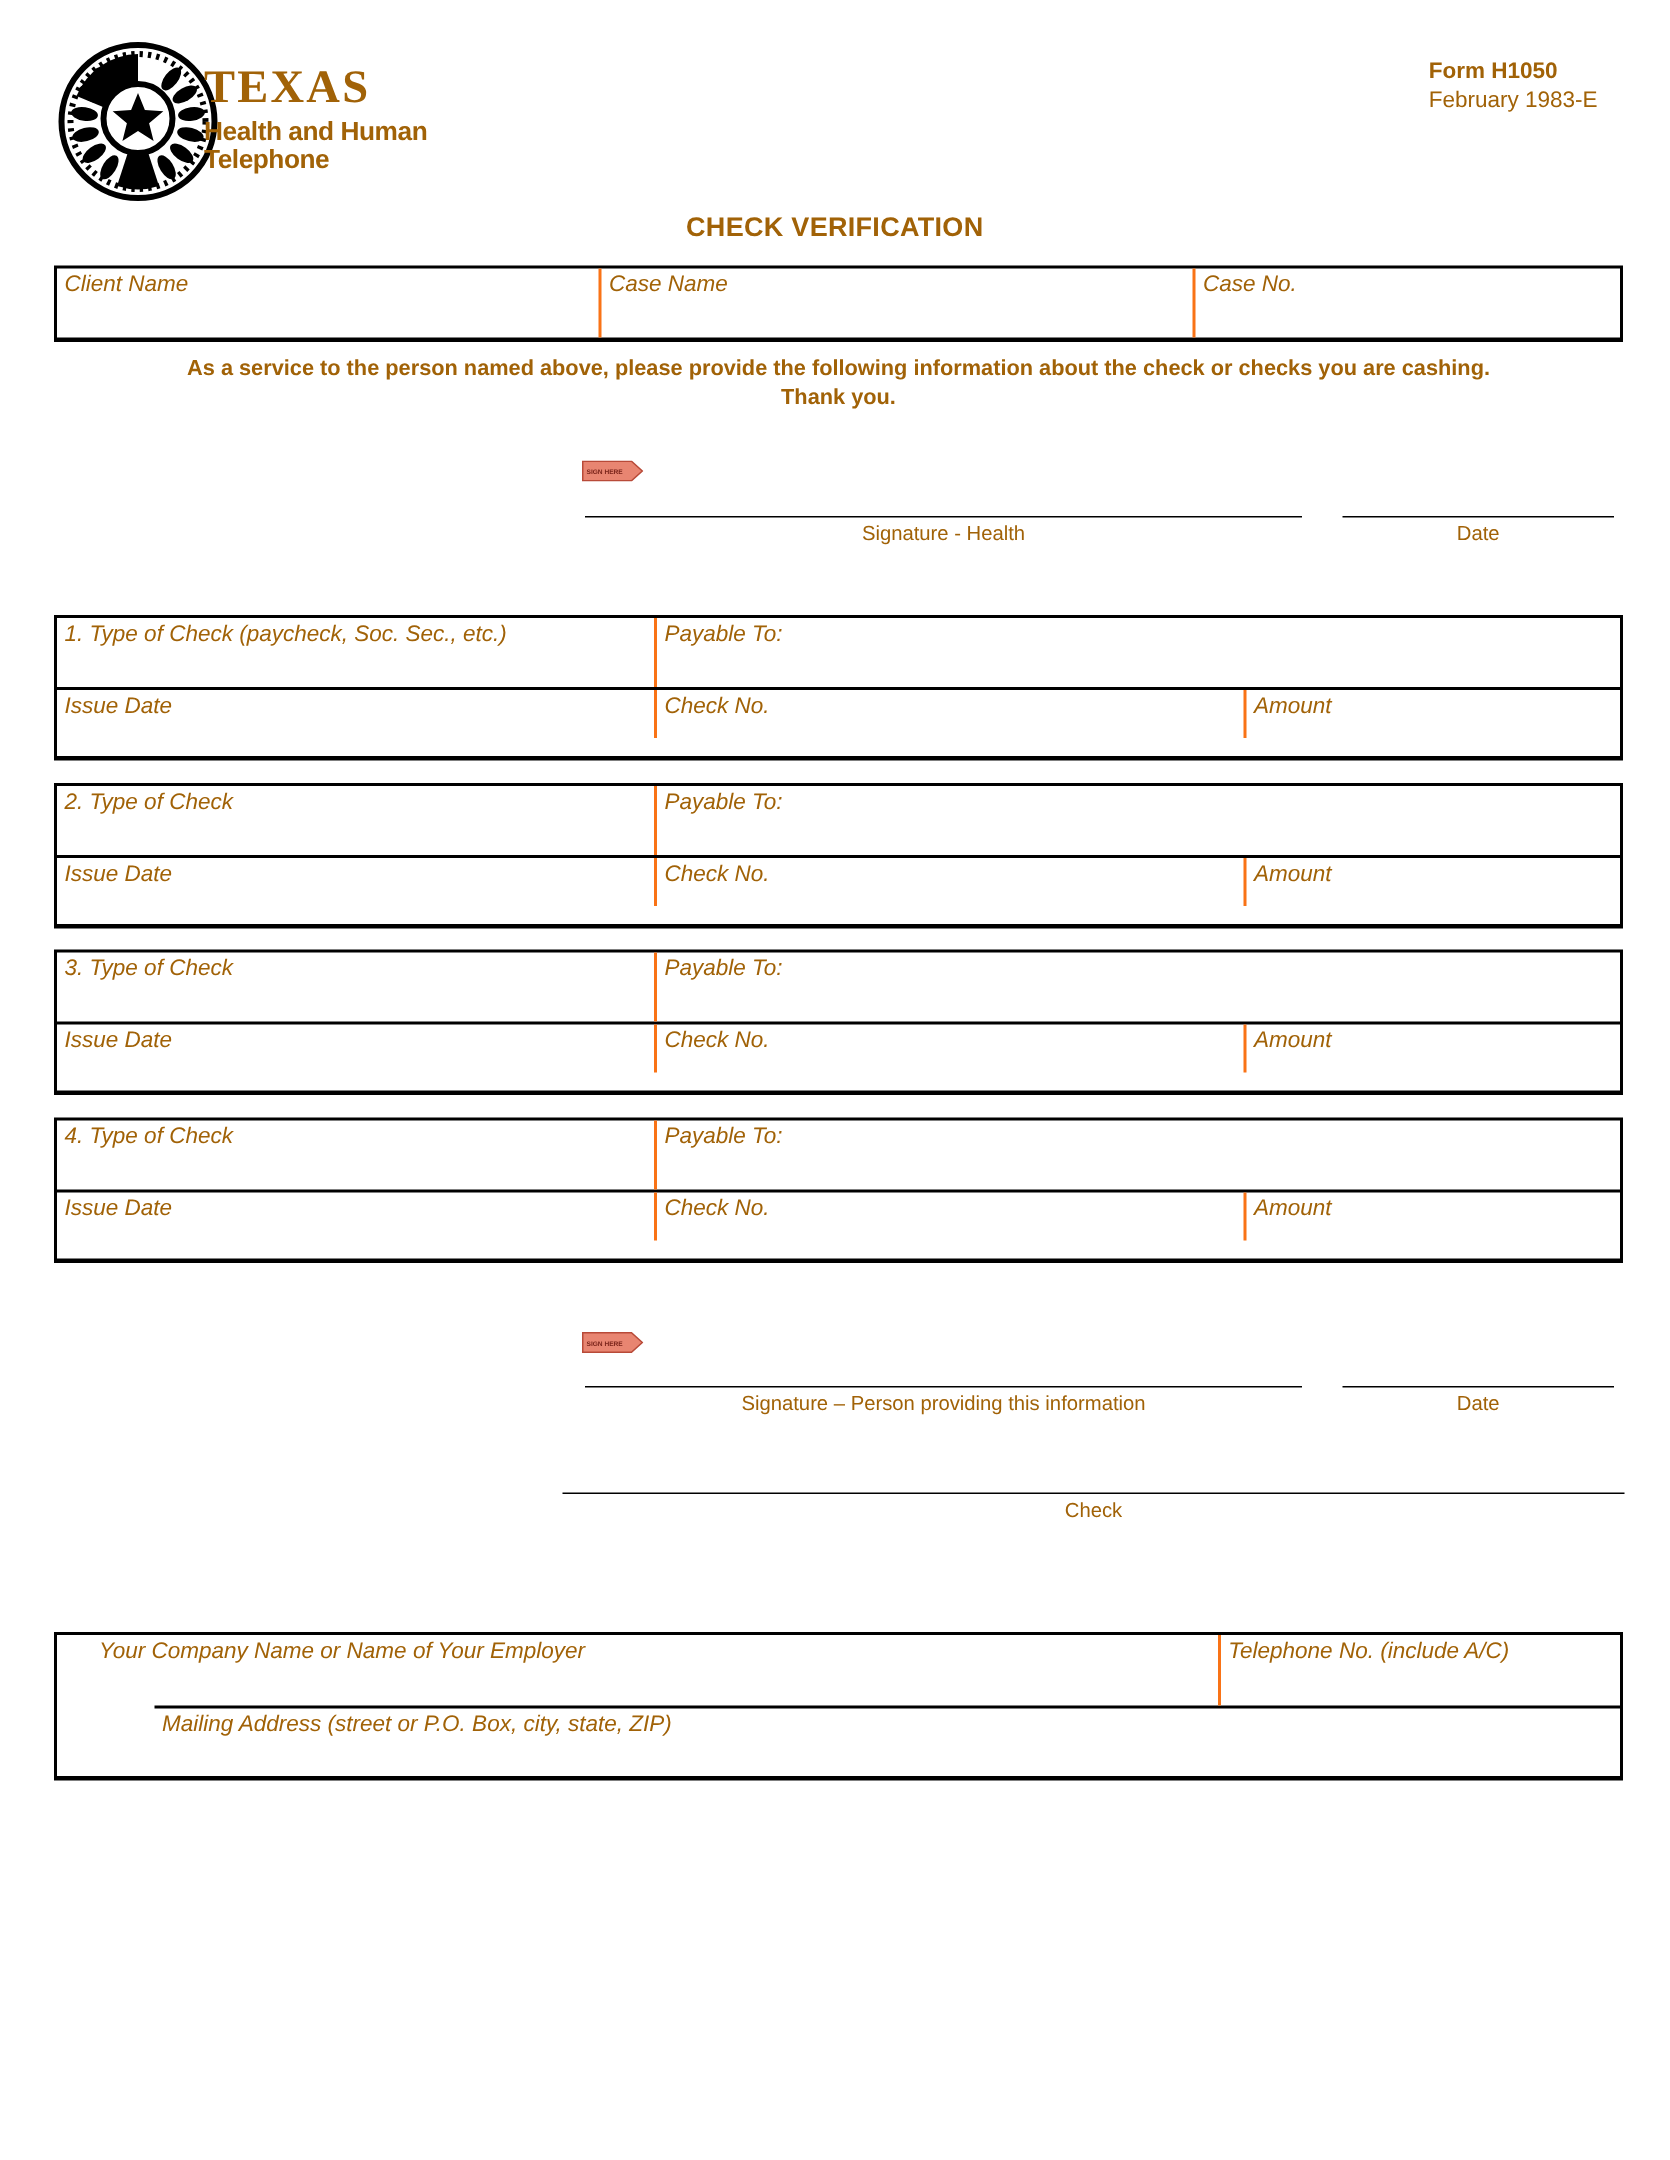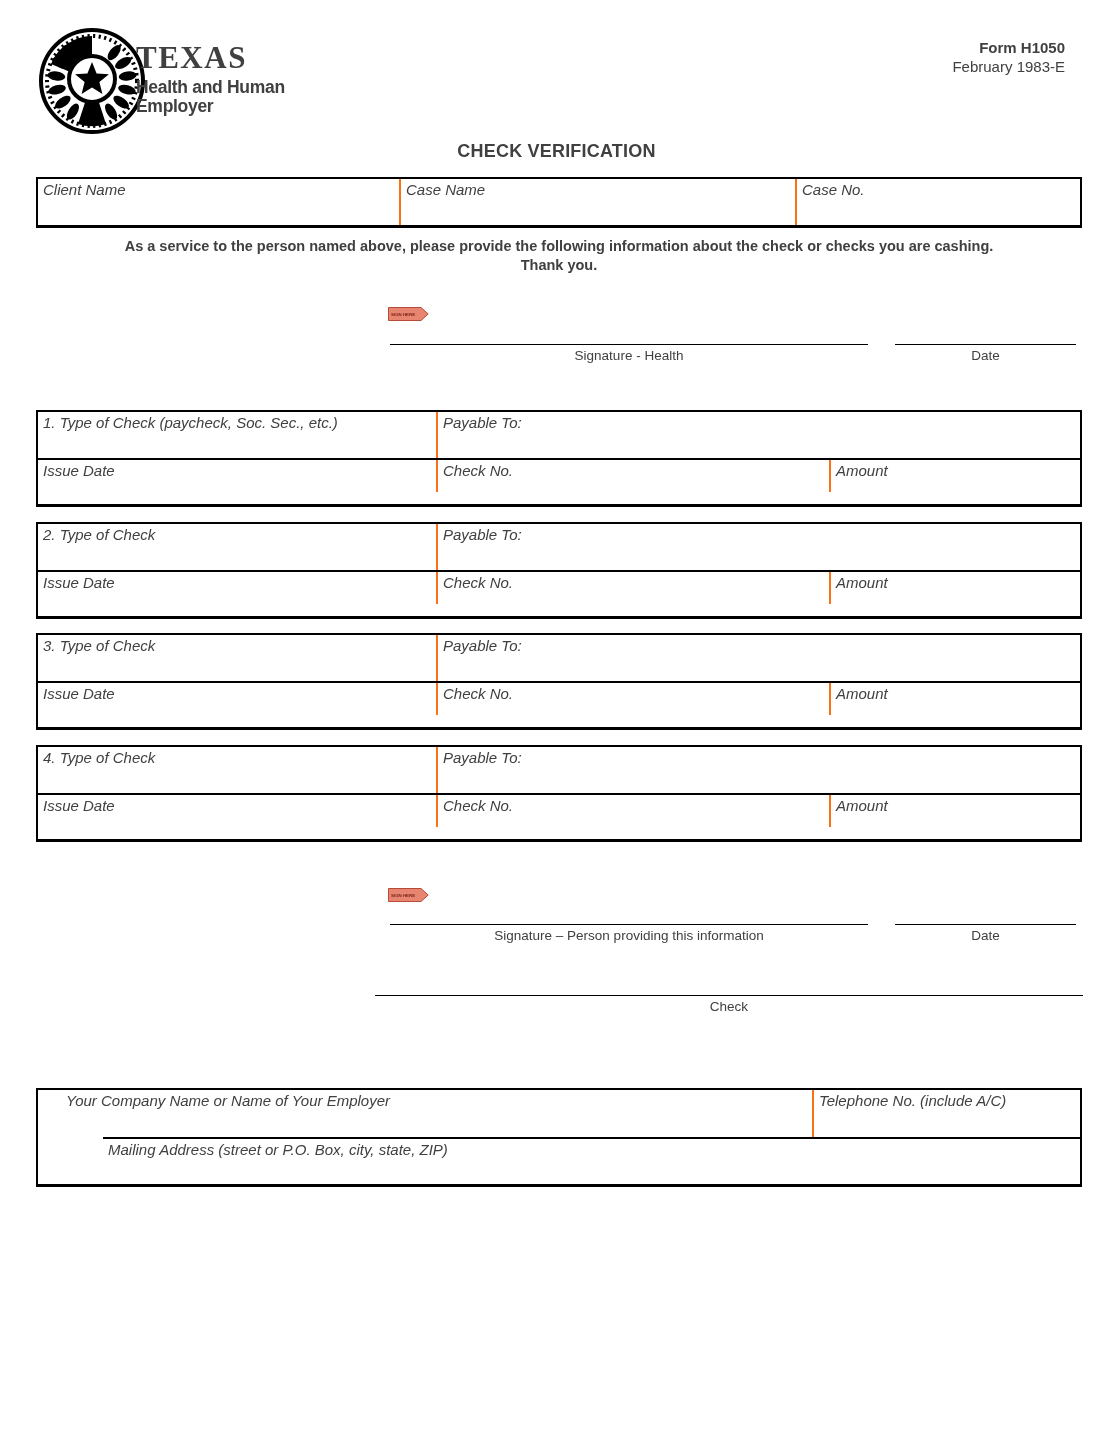--- a/index.html
+++ b/index.html
@@ -1,26 +1,26 @@
 <!DOCTYPE html>
 <html><head>
 <meta charset="utf-8">
 <style>
   html,body{margin:0;padding:0;background:#fff;}
   #page{
     position:relative;width:1113px;height:1440px;background:#ffffff;
-    font-family:"Liberation Sans", sans-serif;color:#404040;overflow:hidden;
+    font-family:"Liberation Sans", sans-serif;color:#a16207;overflow:hidden;
   }
   
   #seal{position:absolute;left:38px;top:27px;width:108px;height:108px;}
   #logo-text{position:absolute;left:136px;top:42px;line-height:1;}
   #logo-agency{font-family:"Liberation Serif", serif;font-size:31px;letter-spacing:1.5px;font-weight:600;}
   .logo-sub{font-size:17.5px;font-weight:bold;letter-spacing:-0.3px;line-height:19px;}
   #logo-sub-wrap{margin-top:5px;}
-  #form-info{position:absolute;right:48px;top:38px;text-align:right;font-size:15px;line-height:19px;}
+  #form-info{position:absolute;right:48px;top:38px;text-align:left;font-size:15px;line-height:19px;}
   #form-number{font-weight:bold;}
   #page-title{position:absolute;left:0;right:0;top:141px;text-align:center;font-size:18px;font-weight:bold;letter-spacing:0.2px;}
   
   .ftable{position:absolute;left:36px;width:1046px;border:2px solid #000;border-bottom-width:3px;box-sizing:border-box;background:#fff;}
   .frow{display:flex;box-sizing:border-box;}
   .fcell{box-sizing:border-box;padding:2px 5px;font-size:15px;position:relative;font-style:italic;}
   .bl{border-left:2px solid #f97316;}
   .bt{border-top:2px solid #000;}
   
   #client-table{top:177px;height:51px;}
@@ -99,21 +99,21 @@
         </g>
     </g>
     <circle cx="54" cy="52" r="23" fill="#fff" stroke="#000" stroke-width="4"></circle>
     <path d="M54 35 L58.6 46.4 L70.9 47.2 L61.4 55.1 L64.4 67 L54 60.4 L43.6 67 L46.6 55.1 L37.1 47.2 L49.4 46.4 Z" fill="#000"></path>
   </svg>
 
   <div id="logo-text">
     <div id="logo-agency">TEXAS</div>
     <div id="logo-sub-wrap">
       <div class="logo-sub">Health and Human</div>
-      <div class="logo-sub">Employer</div>
+      <div class="logo-sub">Telephone</div>
     </div>
   </div>
 
   <div id="form-info">
     <div id="form-number">Form H1050</div>
     <div id="form-date">February 1983-E</div>
   </div>
 
   <div id="page-title">CHECK VERIFICATION</div>
 

